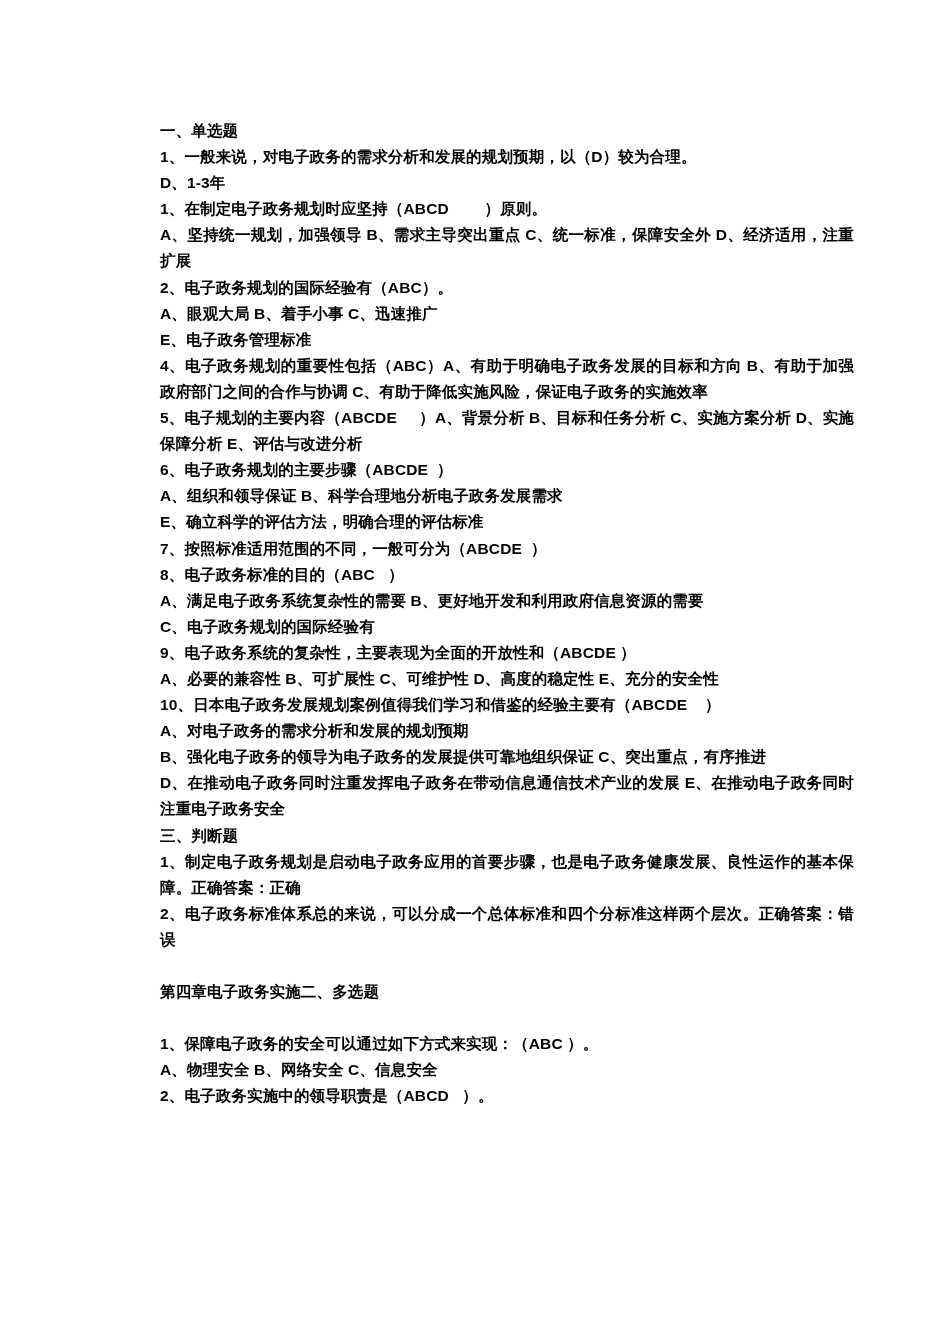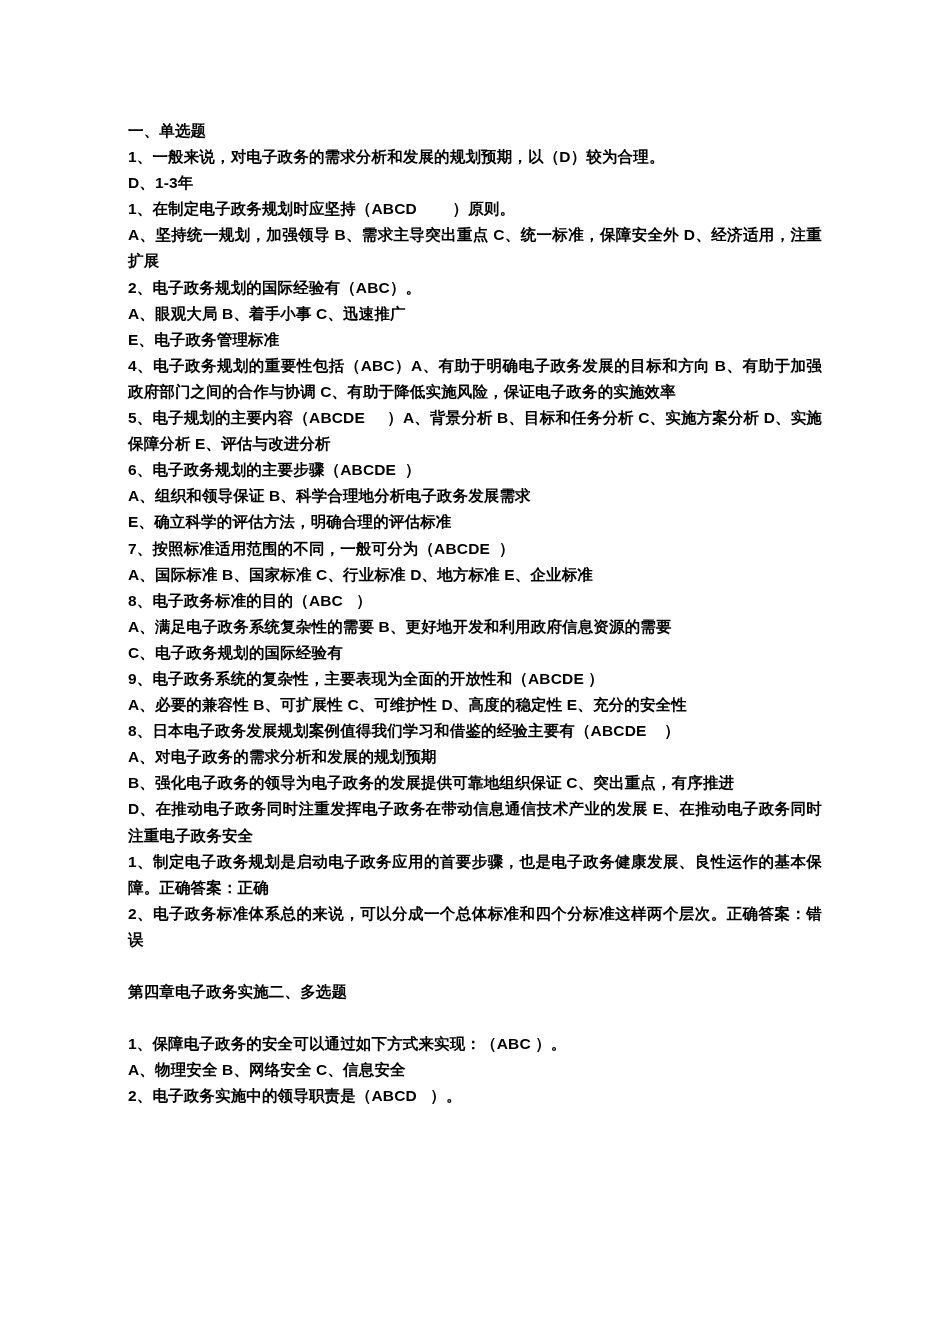--- a/index.html
+++ b/index.html
@@ -15,20 +15,21 @@
   }
   .page {
     position: relative;
     width: 950px;
     height: 1344px;
     box-sizing: border-box;
     padding: 118px 128px 0 128px;
   }
   .doc {
     width: 694px;
+    margin-left: 32px;
   }
   .line {
     font-size: 15.5px;
     line-height: 26.1px;
     letter-spacing: 0.15px;
     text-align: justify;
     white-space: pre-wrap;
     word-break: break-all;
   }
   .bold {
@@ -51,30 +52,30 @@
     <div class="line bold">A、坚持统一规划，加强领导 B、需求主导突出重点 C、统一标准，保障安全外 D、经济适用，注重扩展</div>
     <div class="line bold">2、电子政务规划的国际经验有（ABC）。</div>
     <div class="line bold">A、眼观大局 B、着手小事 C、迅速推广</div>
     <div class="line bold">E、电子政务管理标准</div>
     <div class="line bold">4、电子政务规划的重要性包括（ABC）A、有助于明确电子政务发展的目标和方向 B、有助于加强政府部门之间的合作与协调 C、有助于降低实施风险，保证电子政务的实施效率</div>
     <div class="line bold">5、电子规划的主要内容（ABCDE     ）A、背景分析 B、目标和任务分析 C、实施方案分析 D、实施保障分析 E、评估与改进分析</div>
     <div class="line bold">6、电子政务规划的主要步骤（ABCDE  ）</div>
     <div class="line bold">A、组织和领导保证 B、科学合理地分析电子政务发展需求</div>
     <div class="line bold">E、确立科学的评估方法，明确合理的评估标准</div>
     <div class="line bold">7、按照标准适用范围的不同，一般可分为（ABCDE  ）</div>
-    <div class="line bold">A、国际标准 B、国家标准 C、行业标准 D、地方标准 E、企业标准</div>
     <div class="line bold">8、电子政务标准的目的（ABC   ）</div>
     <div class="line bold">A、满足电子政务系统复杂性的需要 B、更好地开发和利用政府信息资源的需要</div>
     <div class="line bold">C、电子政务规划的国际经验有</div>
     <div class="line bold">9、电子政务系统的复杂性，主要表现为全面的开放性和（ABCDE ）</div>
     <div class="line bold">A、必要的兼容性 B、可扩展性 C、可维护性 D、高度的稳定性 E、充分的安全性</div>
-    <div class="line bold">8、日本电子政务发展规划案例值得我们学习和借鉴的经验主要有（ABCDE    ）</div>
+    <div class="line bold">10、日本电子政务发展规划案例值得我们学习和借鉴的经验主要有（ABCDE    ）</div>
     <div class="line bold">A、对电子政务的需求分析和发展的规划预期</div>
     <div class="line bold">B、强化电子政务的领导为电子政务的发展提供可靠地组织保证 C、突出重点，有序推进</div>
     <div class="line bold">D、在推动电子政务同时注重发挥电子政务在带动信息通信技术产业的发展 E、在推动电子政务同时注重电子政务安全</div>
+    <div class="line bold">三、判断题</div>
     <div class="line bold">1、制定电子政务规划是启动电子政务应用的首要步骤，也是电子政务健康发展、良性运作的基本保障。正确答案：正确</div>
     <div class="line bold">2、电子政务标准体系总的来说，可以分成一个总体标准和四个分标准这样两个层次。正确答案：错误</div>
 
     <div class="spacer"></div>
 
     <div class="line bold">第四章电子政务实施二、多选题</div>
 
     <div class="spacer"></div>
 
     <div class="line bold"></div>

